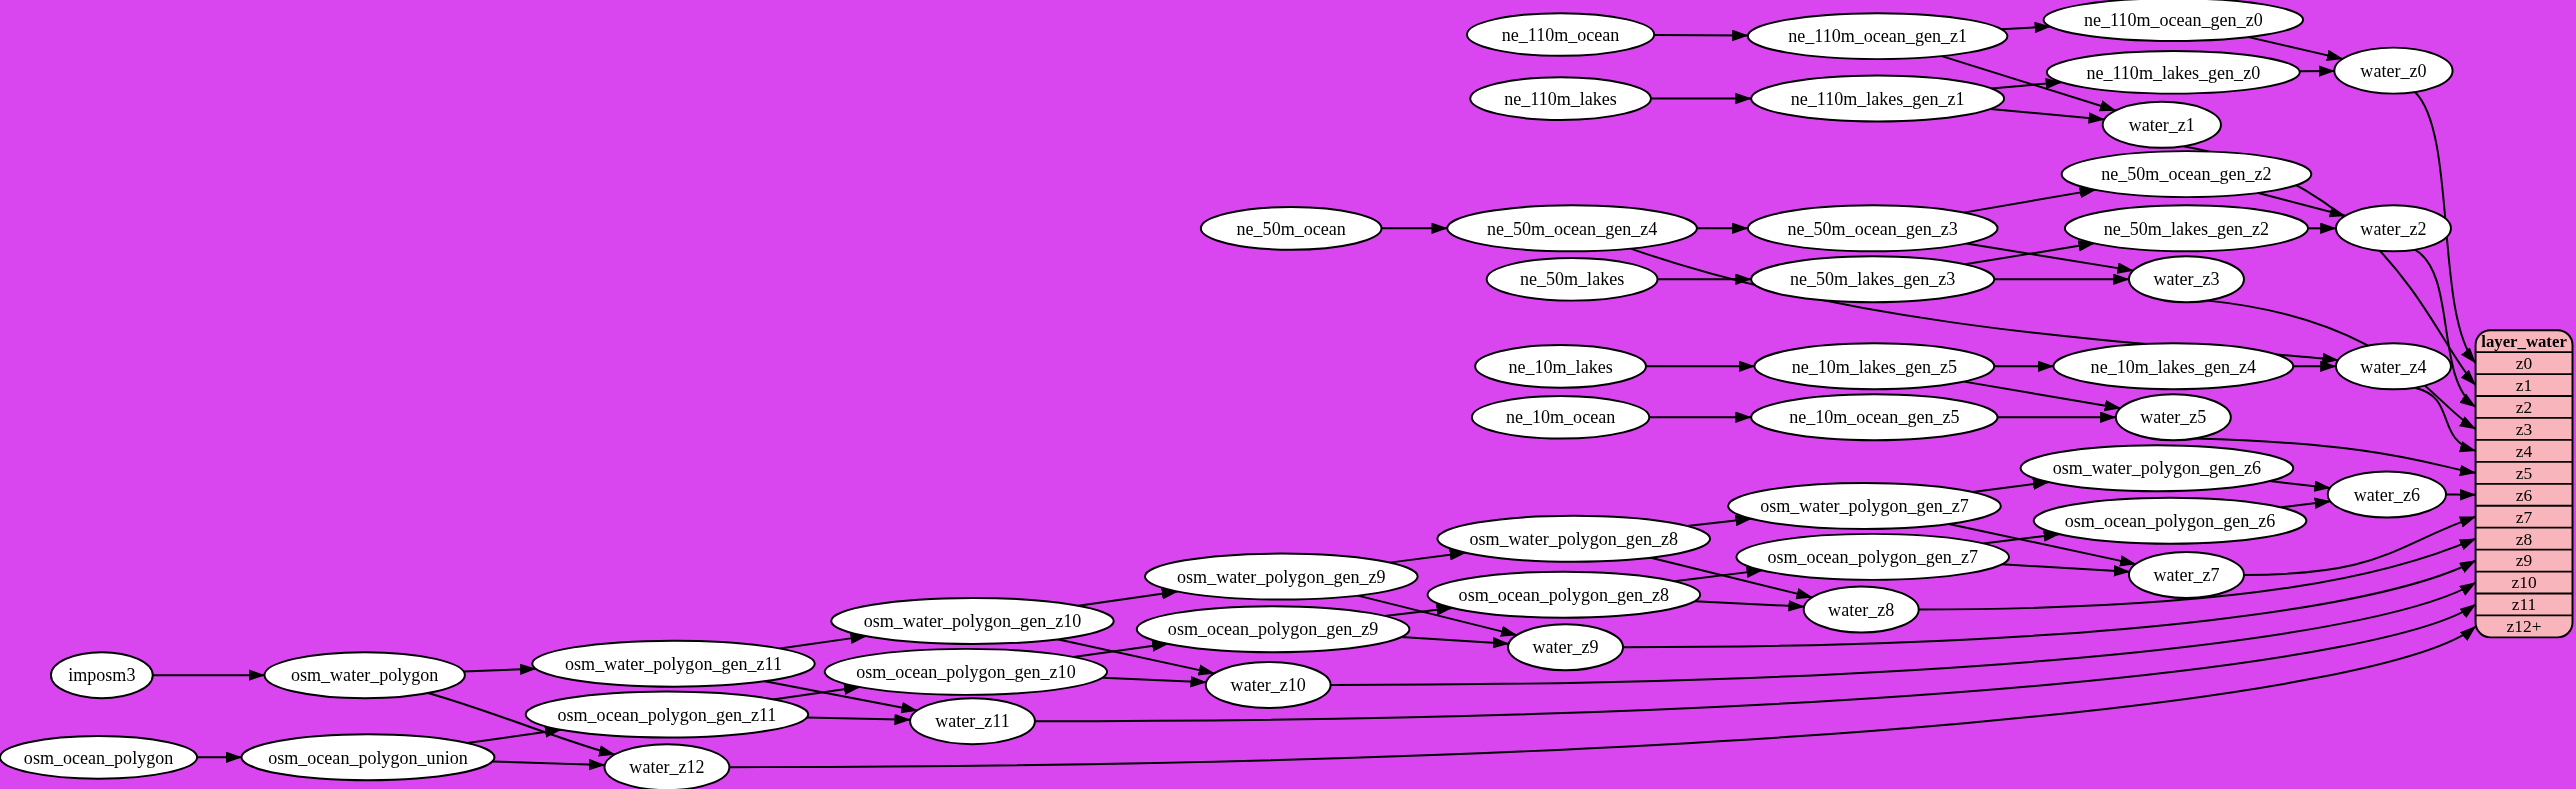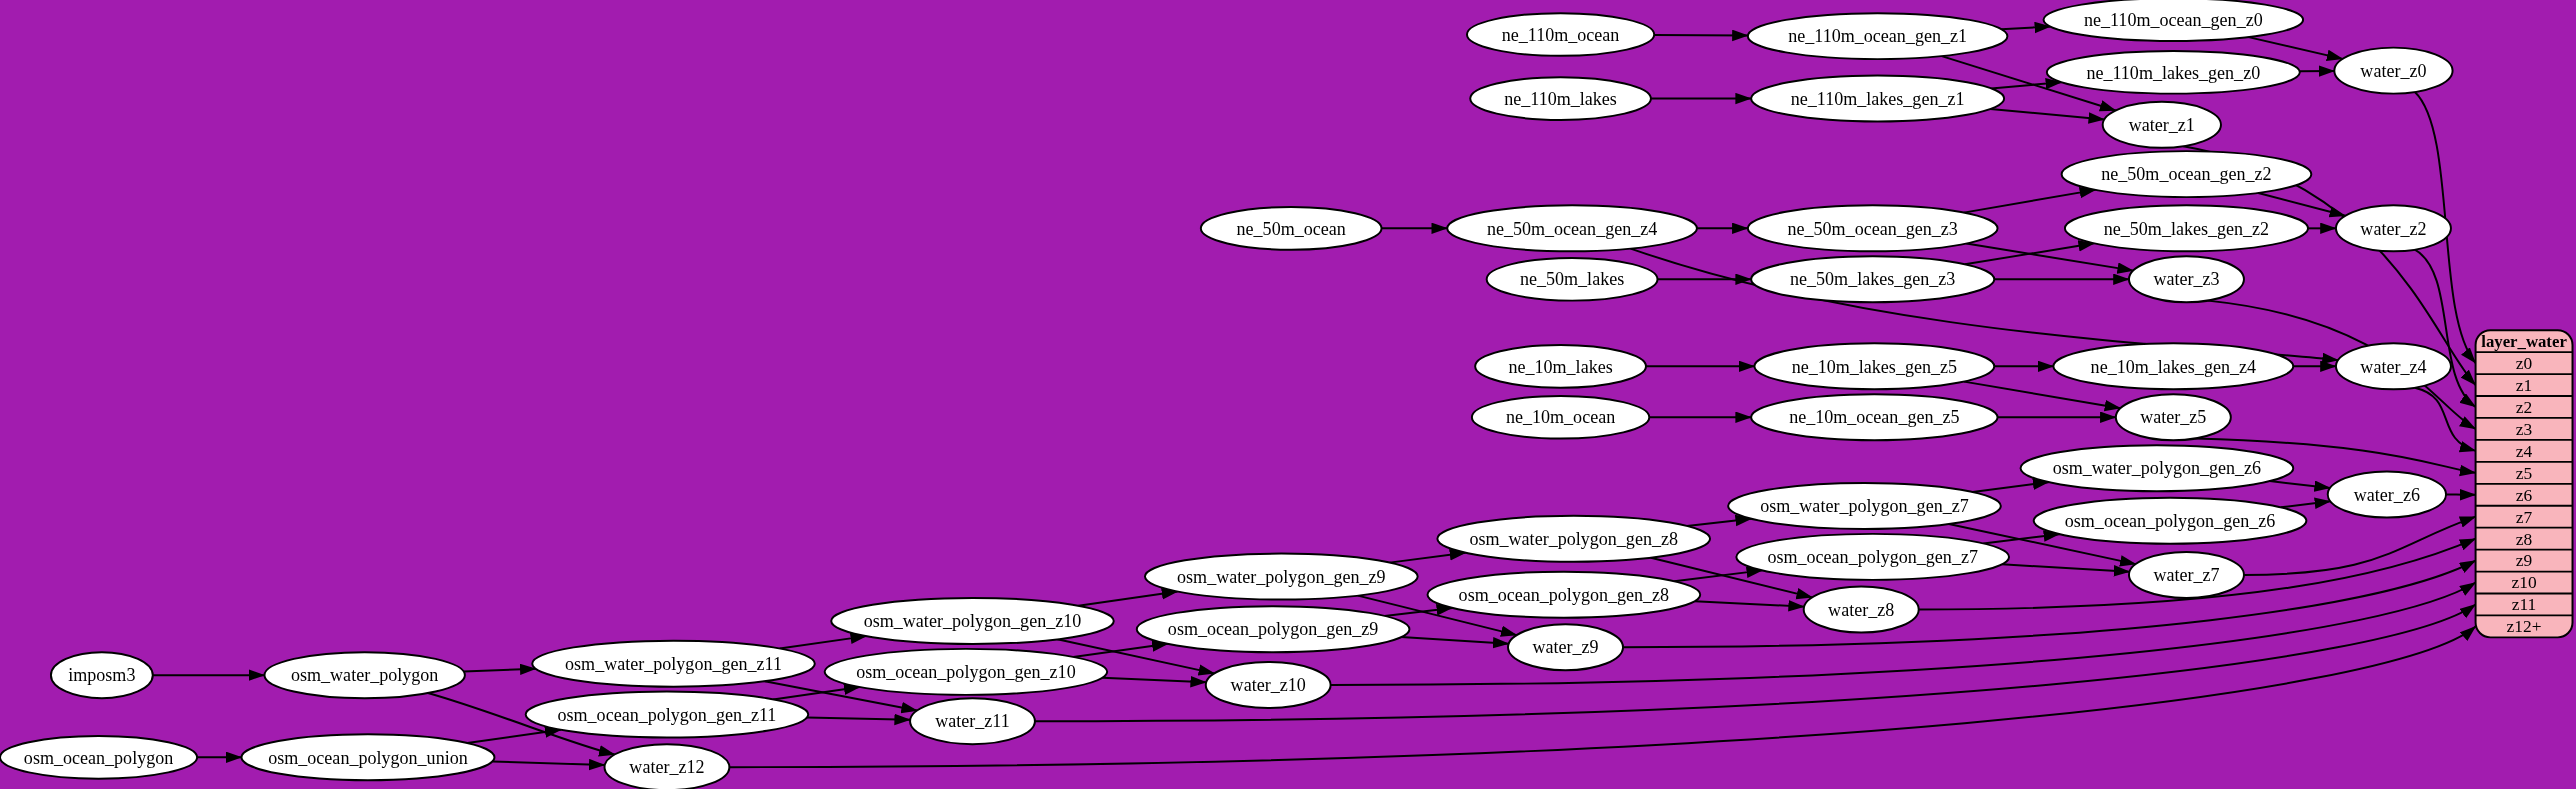--- a/index.html
+++ b/index.html
@@ -4,21 +4,21 @@
 <style>
   html, body {
     margin: 0;
     padding: 0;
     background: #ffffff;
   }
   #stage {
     position: relative;
     width: 2576px;
     height: 789px;
-    background: #a21caf;
+    background: #d946ef;
     overflow: hidden;
   }
   svg text {
     font-family: "Liberation Serif", "DejaVu Serif", serif;
     fill: #000000;
   }
   .node-label { font-size: 11px; }
   .record-row-label { font-size: 10.6px; }
   .record-title { font-size: 10.2px; font-weight: bold; }
 </style>

